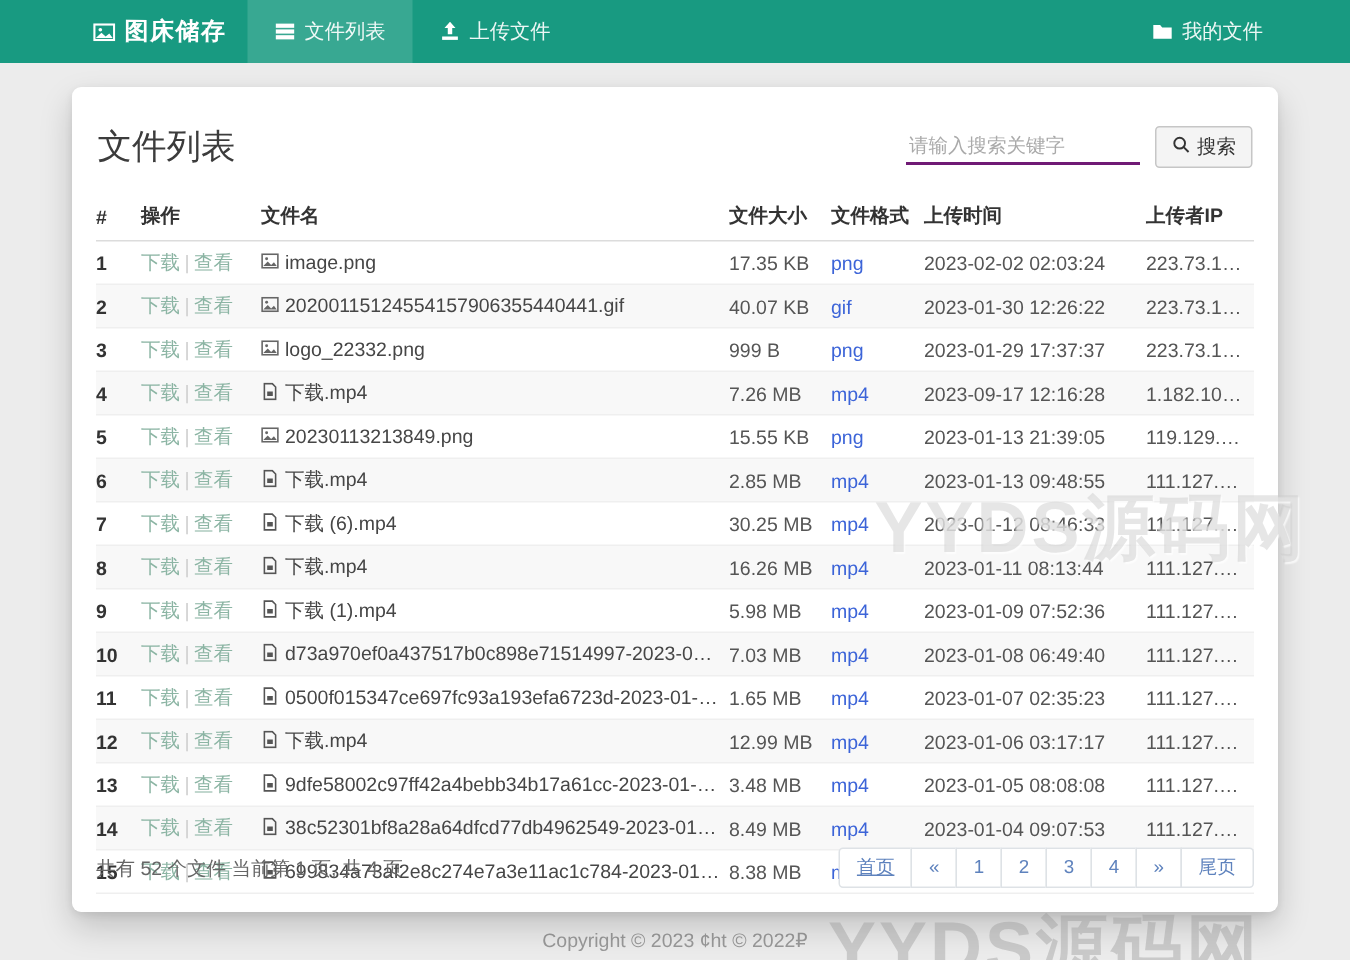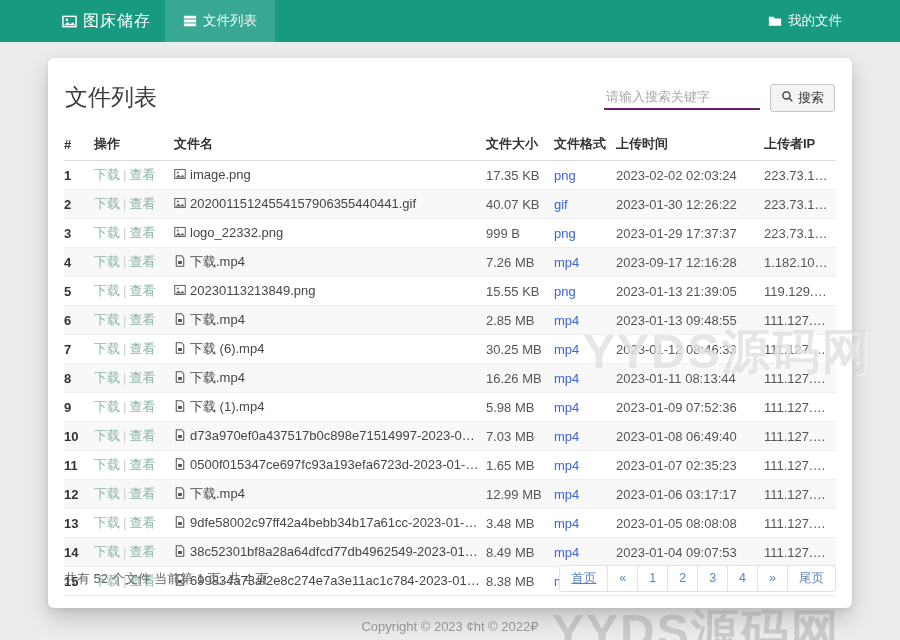--- a/index.html
+++ b/index.html
@@ -13,21 +13,21 @@
   .navbar {
     height: 42px;
     background: #189a81;
     display: flex;
     align-items: stretch;
     color: #fff;
   }
   .brand {
     margin-left: 62px;
     display: flex; align-items: center; gap: 6px;
-    font-size: 16px; font-weight: 400; letter-spacing: 1px;
+    font-size: 16px; font-weight: 700; letter-spacing: 1px;
   }
   .nav-items { display: flex; margin-left: 14px; }
   .nav-item {
     display: flex; align-items: center; gap: 6px;
     padding: 0 18px;
     font-size: 13.5px;
     color: rgba(255,255,255,0.92);
     cursor: pointer;
   }
   .nav-item.active { background: rgba(255,255,255,0.14); }
@@ -146,20 +146,29 @@
     <div class="nav-item active">
       <span>
         <svg viewBox="0 0 16 16" width="14" height="14" fill="#fff">
           <rect x="1" y="2" width="14" height="3.2"></rect>
           <rect x="1" y="6.4" width="14" height="3.2"></rect>
           <rect x="1" y="10.8" width="14" height="3.2"></rect>
         </svg>
       </span>
       <span>文件列表</span>
     </div>
+    <div class="nav-item">
+      <span>
+        <svg viewBox="0 0 16 16" width="14" height="14" fill="#fff">
+          <path d="M8 0.5l4.2 4.8H9.7V10H6.3V5.3H3.8z"></path>
+          <rect x="2" y="11.8" width="12" height="2.6"></rect>
+        </svg>
+      </span>
+      <span>上传文件</span>
+    </div>
   </div>
   <div class="nav-right">
     <div class="nav-item">
       <span>
         <svg viewBox="0 0 16 16" width="14" height="14" fill="#fff">
           <path d="M1 3h5.2l1.6 2H15v8.5H1z"></path>
         </svg>
       </span>
       <span>我的文件</span>
     </div>

